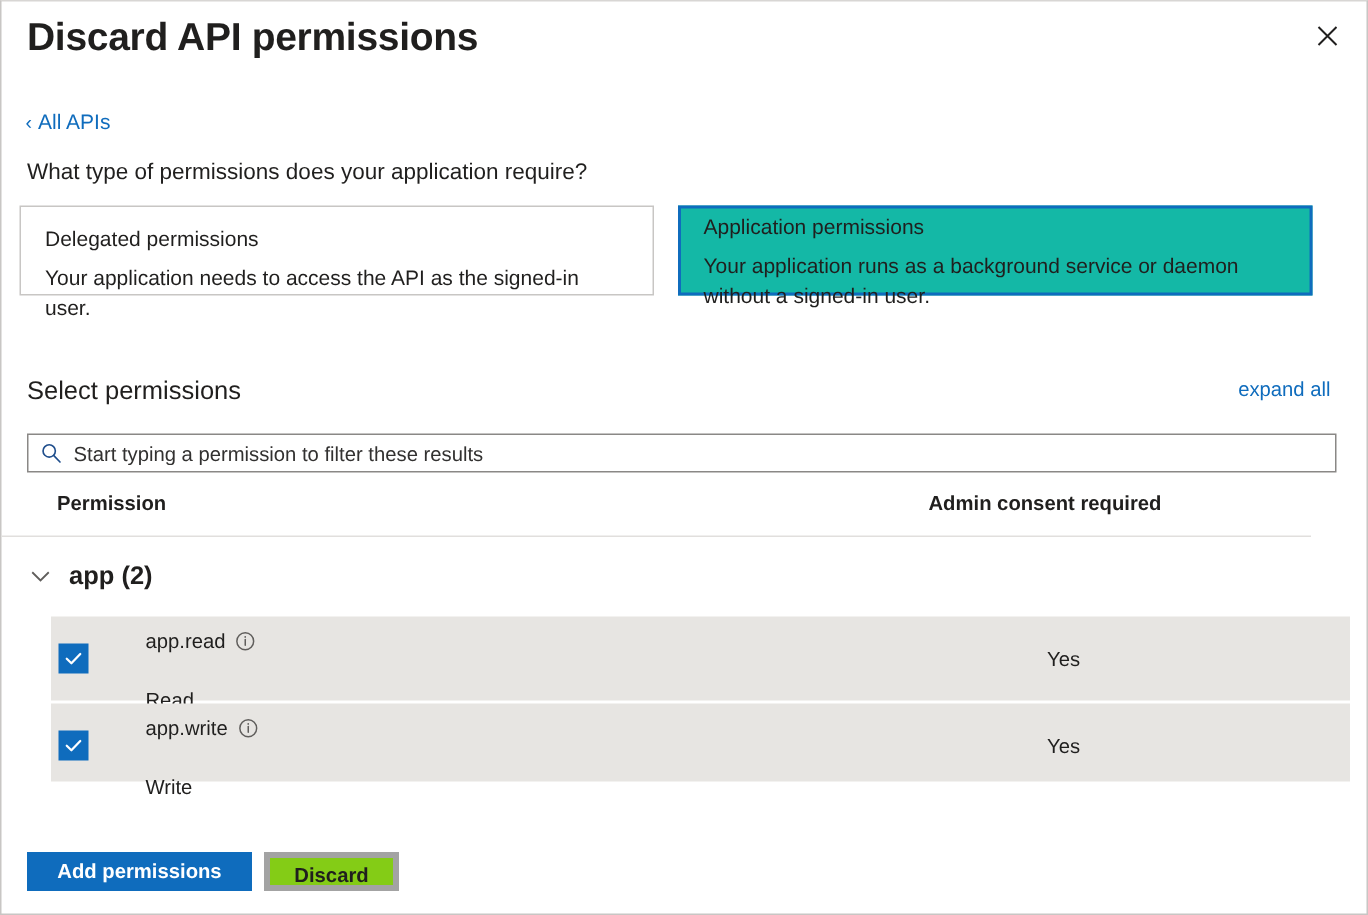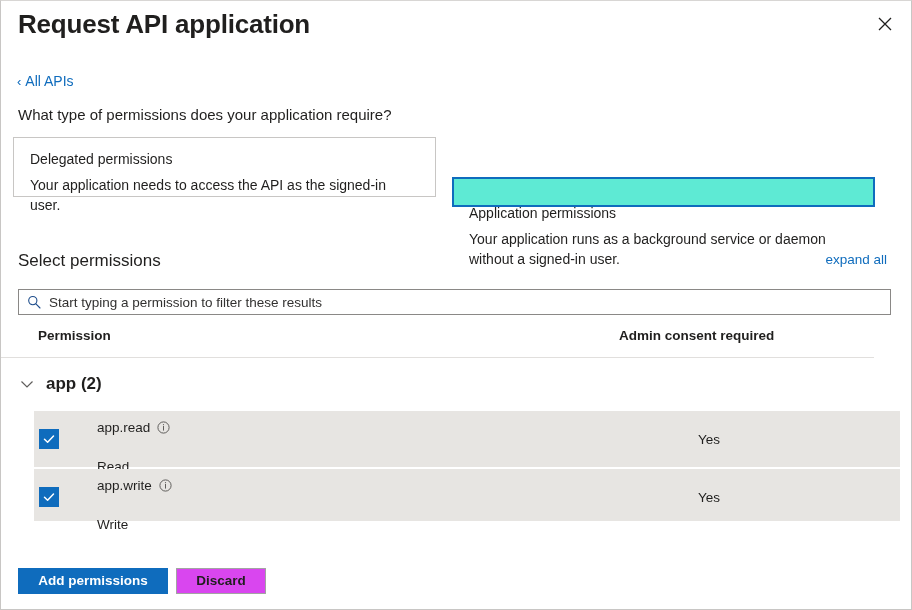--- a/index.html
+++ b/index.html
@@ -94,23 +94,22 @@
   .card {
     box-sizing: border-box;
     flex: 1 1 0;
     border: 1px solid #c8c6c4;
     background: #ffffff;
     padding: 13px 16px 0 16px;
     cursor: pointer;
   }
   .card.selected {
     border: 2px solid #0f6cbd;
-    background: #5eead4;
-    padding: 26px 15px 0 15px;
-    margin-top: 40px;
+    background: #14b8a6;
+    padding: 4px 15px 0 15px;
   }
   .card-title {
     font-size: 14px;
     color: #201f1e;
     margin-bottom: 8px;
     white-space: nowrap;
   }
   .card-desc {
     font-size: 14px;
     color: #201f1e;
@@ -291,32 +290,32 @@
     padding: 0 14px;
     line-height: 24px;
   }
   .btn-primary {
     background: #0f6cbd;
     border: 1px solid #0f6cbd;
     color: #ffffff;
     min-width: 150px;
   }
   .btn-secondary {
-    background: #d946ef;
-    border: 1px solid #a3a3a3;
+    background: #84cc16;
+    border: 4px solid #a3a3a3;
     color: #201f1e;
     min-width: 90px;
   }
 </style>
 </head>
 <body>
 
 <div class="panel">
 
-  <div class="panel-title">Request API application</div>
+  <div class="panel-title">Discard API permissions</div>
   <button class="close-btn">
     <span>
       <svg width="14" height="14" viewBox="0 0 14 14" aria-hidden="true">
         <path d="M1 1 L13 13 M13 1 L1 13" stroke="#201f1e" stroke-width="1.3" fill="none"></path>
       </svg>
     </span>
   </button>
 
   <a class="back-link" href="#">
     <span class="chev">‹</span>

